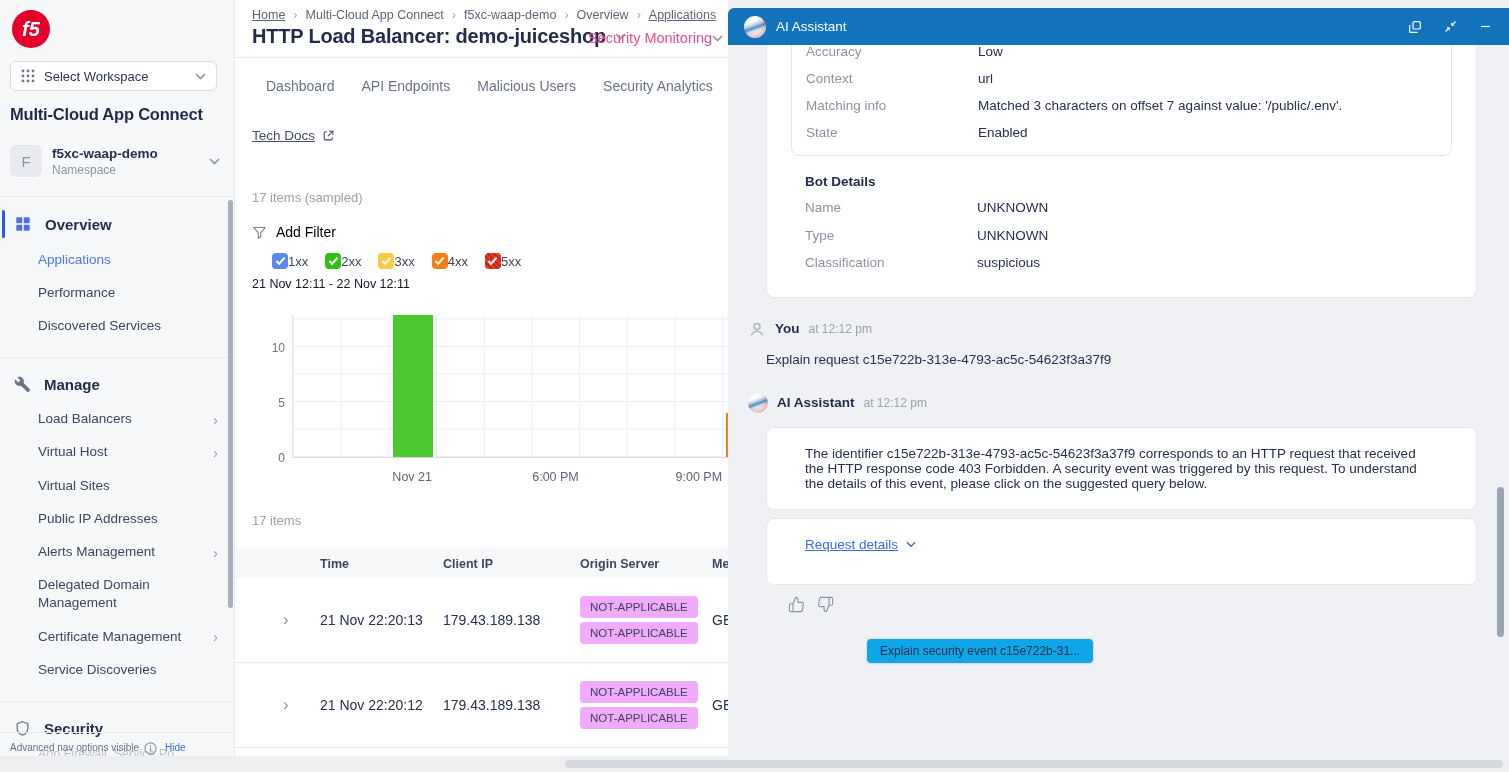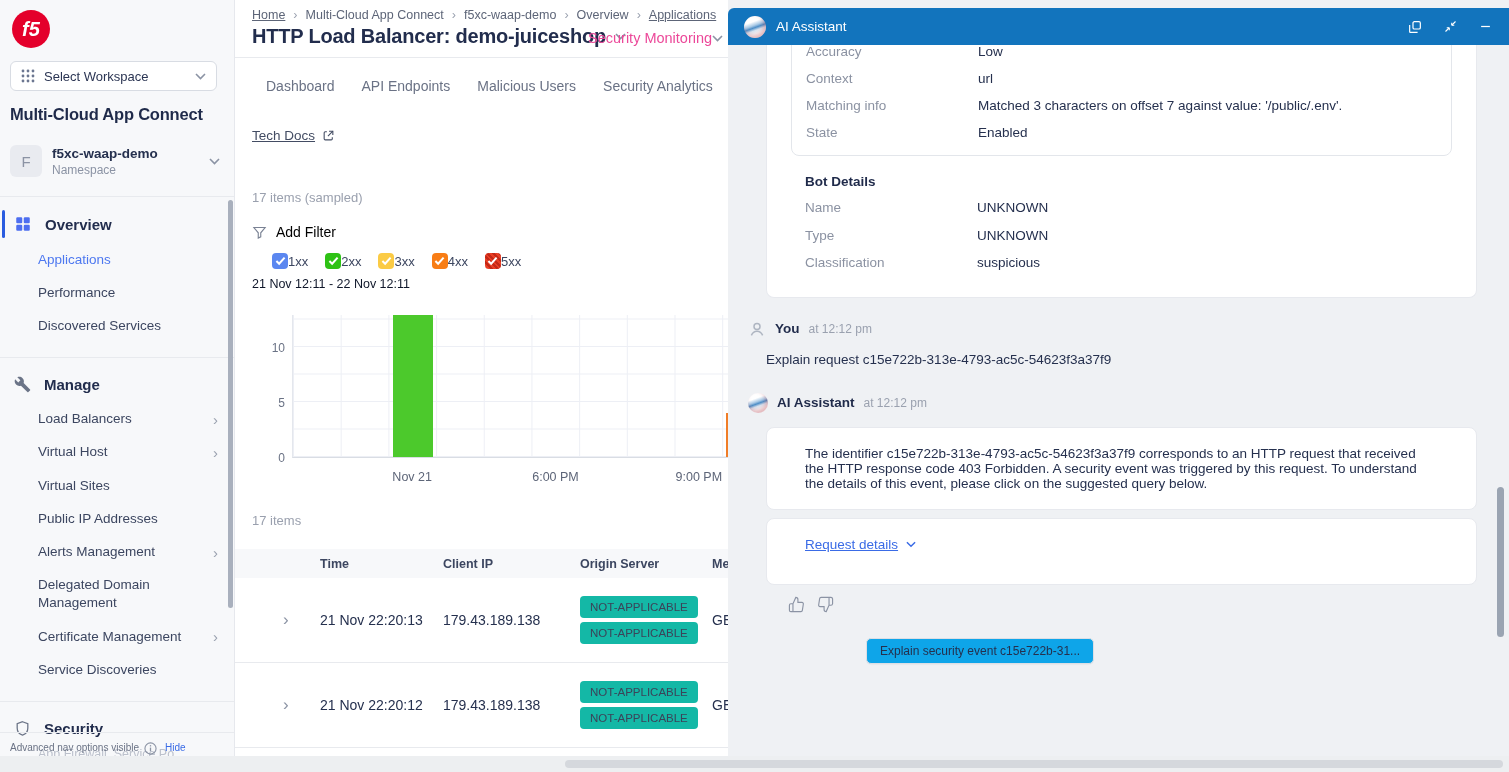--- a/index.html
+++ b/index.html
@@ -65,21 +65,21 @@
           background-size:47.7px 27.5px; background-position:0 100%; }
   .bar { position:absolute; bottom:0; }
   .ytick { position:absolute; left:26px; width:24px; text-align:right; font-size:12px; color:#6a7285; }
   .xtick { position:absolute; top:161px; transform:translateX(-50%); font-size:12.5px; color:#5d6578; white-space:nowrap; }
   .items-count { position:absolute; top:513px; left:17px; font-size:13px; color:#9aa0ae; }
   .etable { position:absolute; top:549px; left:0; right:0; }
   .thead, .trow { display:grid; grid-template-columns:85px 123px 137px 132px 80px; align-items:center; }
   .thead { height:29px; background:#f7f8fa; font-size:12.5px; font-weight:bold; color:#3c4660; }
   .trow { min-height:85px; border-bottom:1px solid #e8eaee; font-size:14px; color:#25304e; background:#fff; }
   .chev-cell { padding-left:48px; color:#8b93a4; font-size:17px; cursor:pointer; }
-  .badge { display:block; width:max-content; background:#14b8a6; border-radius:4px; padding:5px 10px; font-size:11.5px; color:#3b4459; margin:3.5px 0; }
+  .badge { display:block; width:max-content; background:#f0abfc; border-radius:4px; padding:5px 10px; font-size:11.5px; color:#3b4459; margin:3.5px 0; }
 
   
   .ai-wrap { position:absolute; left:728px; top:0; right:0; bottom:0; background:#eff1f4; }
   .ai-header { position:absolute; top:8px; left:0; right:0; height:37px; background:#1274bd; border-top-left-radius:6px;
           display:flex; align-items:center; gap:10px; padding:0 16px; color:#fff; font-size:13.5px; }
   .hdr-icons { margin-left:auto; display:flex; align-items:center; gap:20px; }
   .hdr-icons > span { cursor:pointer; display:flex; }
   .sphere { width:22px; height:22px; border-radius:50%; flex:none;
           background:linear-gradient(160deg,#ffffff 30%,#a7c8e5 44%,#4e8ec7 52%,#d8e6f2 62%,#f8fbfd 74%);
           box-shadow:inset -2px -3px 4px rgba(190,60,70,.35); }

